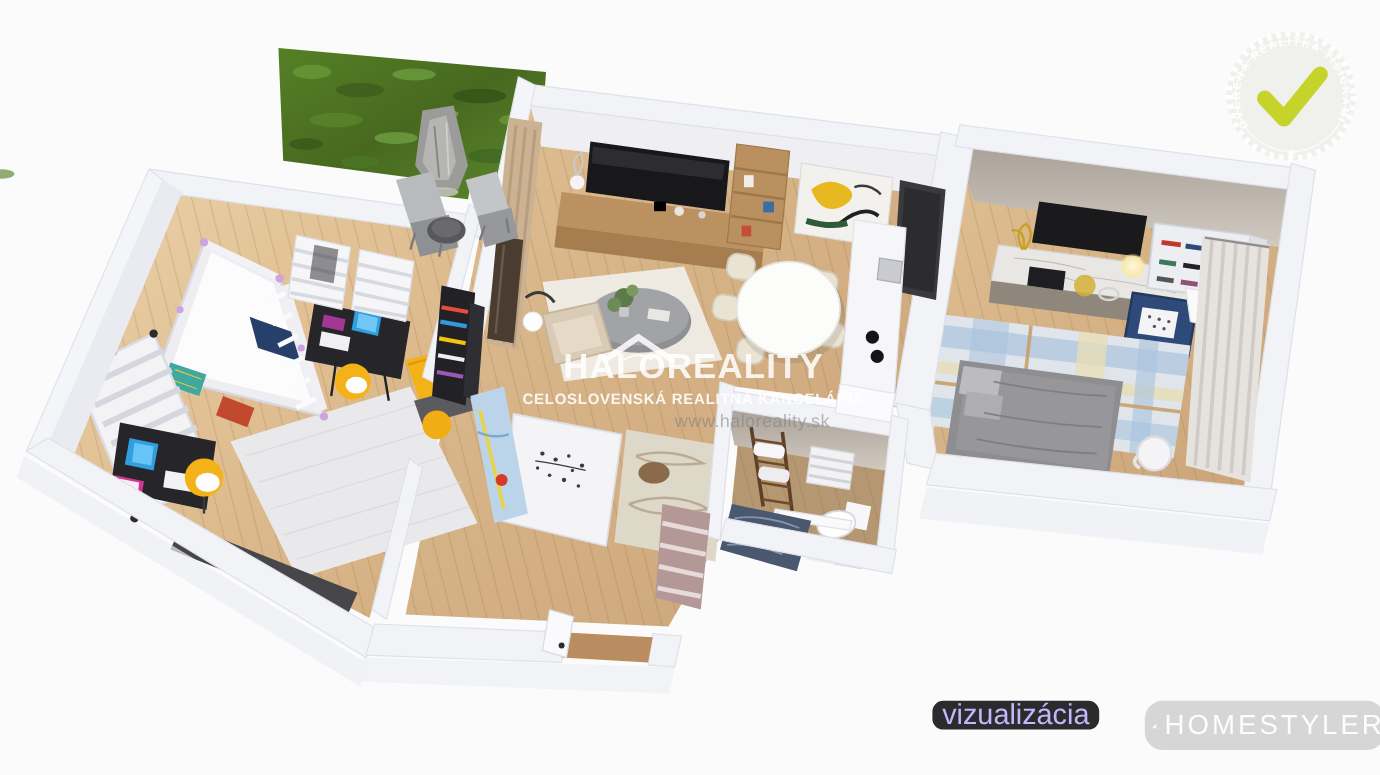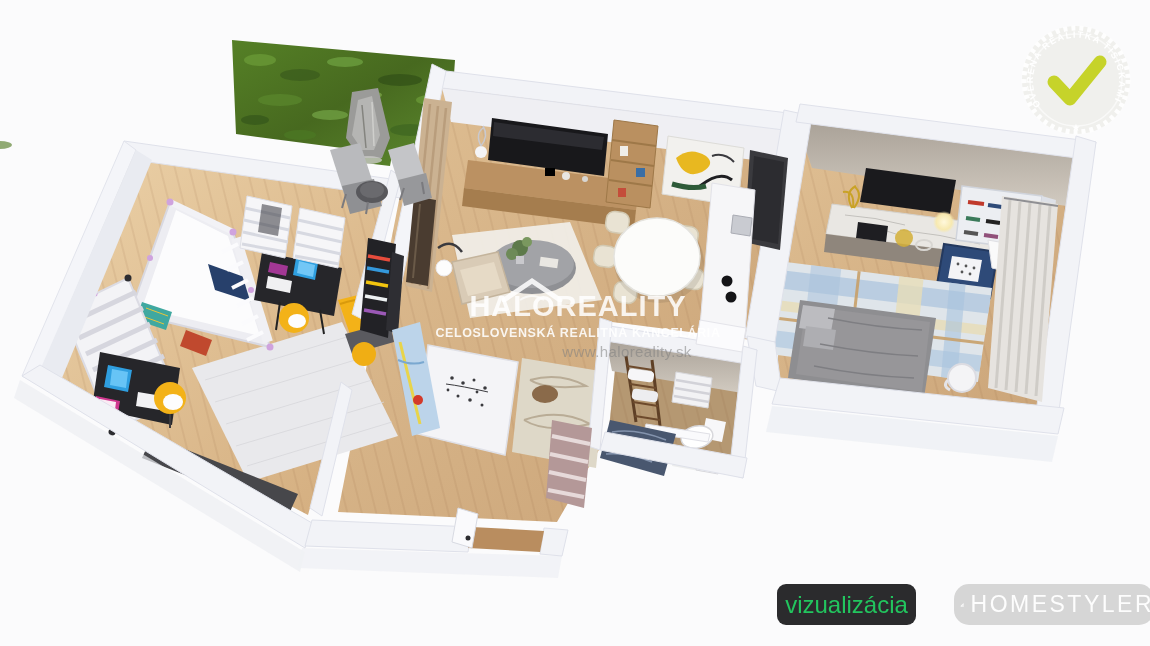--- a/index.html
+++ b/index.html
@@ -6,22 +6,22 @@
   .stage{position:relative;width:1150px;height:646px;background:#fbfbfc;overflow:hidden;
          font-family:"Liberation Sans",sans-serif;}
   .plan-svg{position:absolute;left:0;top:0;}
   
   .wm{position:absolute;left:578px;text-align:center;transform:translateX(-50%);white-space:nowrap;pointer-events:none;}
   .wm-title{top:290px;font-size:29px;font-weight:bold;letter-spacing:1px;color:rgba(255,255,255,0.86);}
   .wm-sub{top:326px;font-size:12.5px;font-weight:bold;letter-spacing:0.6px;color:rgba(255,255,255,0.88);}
   .wm-url{left:627px;top:343px;font-size:15px;font-weight:normal;letter-spacing:0.4px;color:rgba(128,128,128,0.55);}
   .wm-roof{position:absolute;left:500px;top:276px;pointer-events:none;}
   
-  .btn-viz{position:absolute;left:777px;top:584px;width:139px;height:41px;background:#2b2b2d;border-radius:9px;
-           display:flex;align-items:center;justify-content:center;color:#22c55e;font-size:24px;}
+  .btn-viz{position:absolute;left:777px;top:584px;width:139px;height:24px;background:#2b2b2d;border-radius:9px;
+           display:flex;align-items:center;justify-content:center;color:#c4b5fd;font-size:24px;}
   .btn-brand{position:absolute;left:922px;top:584px;width:200px;height:41px;background:#d6d6d6;border-radius:15px;
            display:flex;align-items:center;justify-content:space-between;padding-left:6px;box-sizing:border-box;
            color:#fdfdfd;font-size:23px;letter-spacing:2.5px;margin-left:32px;}
   .btn-brand .logo{margin-right:6px;}
   .badge{position:absolute;left:1014px;top:18px;}
 </style>
 </head>
 <body>
 
 <div class="stage">

